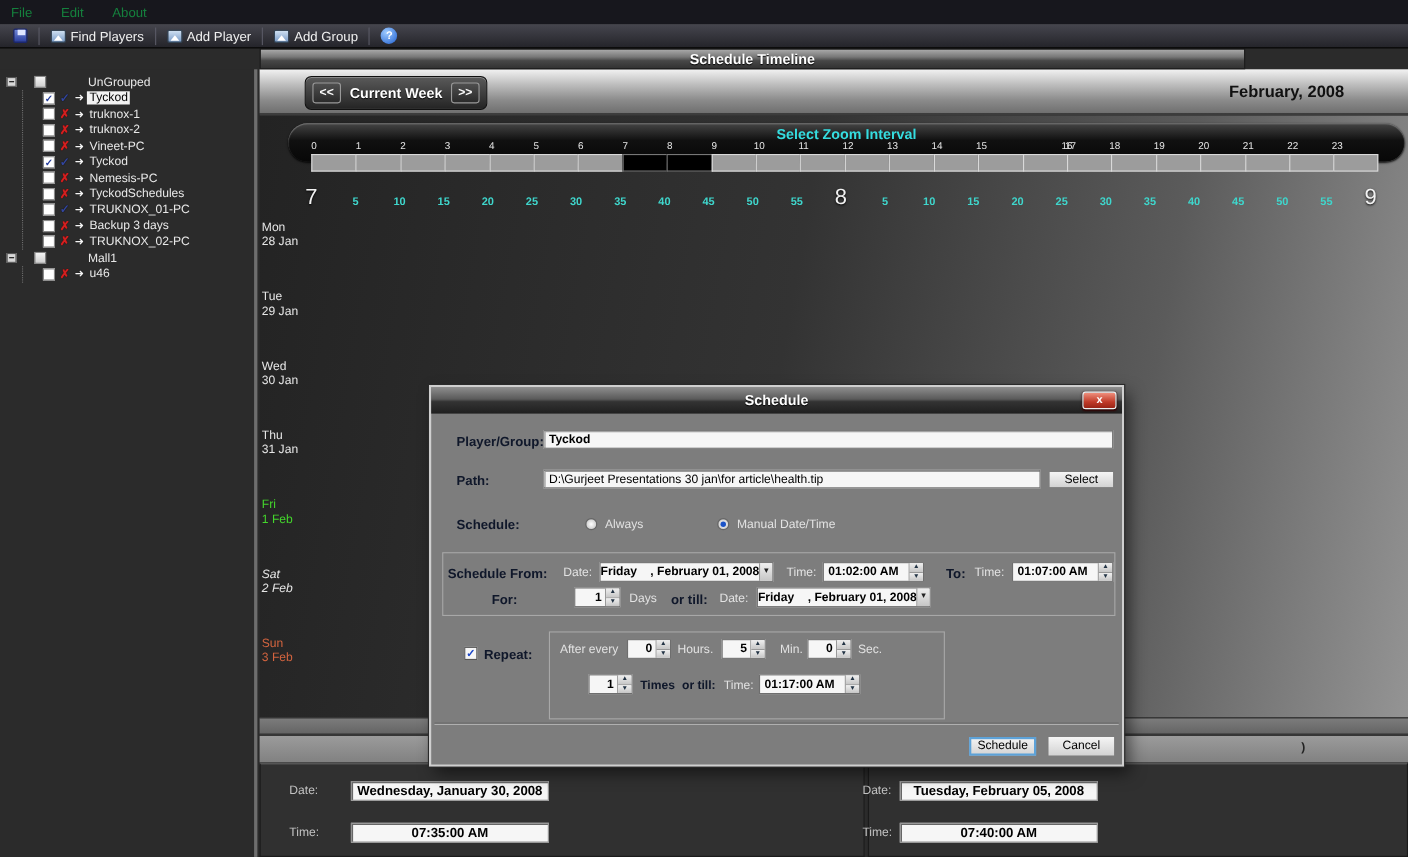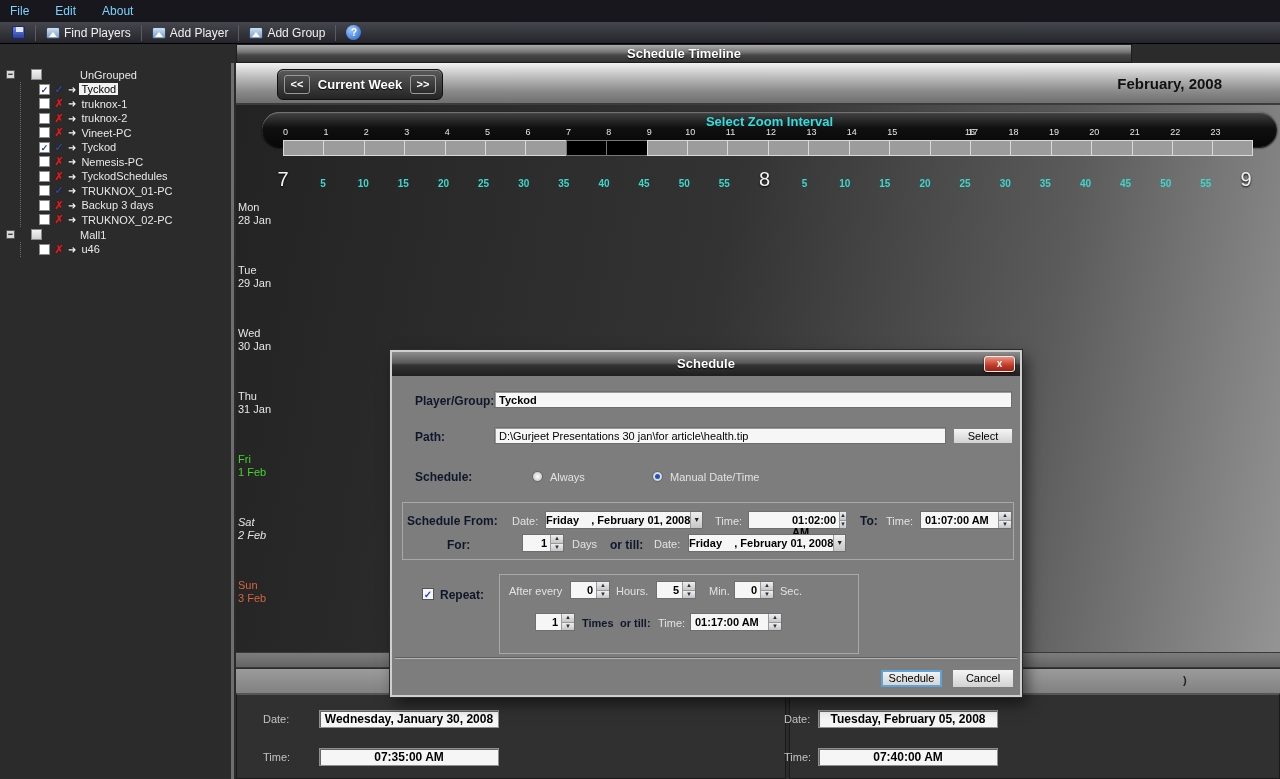--- a/index.html
+++ b/index.html
@@ -1,21 +1,21 @@
 <!DOCTYPE html>
 <html><head>
 <meta charset="utf-8">
 <style>
   * { margin:0; padding:0; box-sizing:border-box; font-family:"Liberation Sans", sans-serif; }
   html,body { width:1280px; height:779px; overflow:hidden; background:#222; }
   #app { position:relative; width:1280px; height:779px; background:#2b2b2b; overflow:hidden; }
 
   
   .menubar { position:absolute; left:0; top:0; width:1280px; height:22px; background:#17171d; display:flex; align-items:center; padding-left:10px; gap:26px; z-index:5; }
-  .menubar span { color:#7dd3fc; font-size:12px; cursor:default; }
+  .menubar span { color:#15803d; font-size:12px; cursor:default; }
   .toolbar { position:absolute; left:0; top:22px; width:1280px; height:22px; background:linear-gradient(#46464e,#24242a); border-bottom:1px solid #000; display:flex; align-items:center; padding-left:6px; z-index:5; }
   .tbtn { display:flex; align-items:center; gap:4px; color:#f0f0f0; font-size:12px; padding:2px 6px; }
   .tsep { width:1px; height:16px; background:#5a5a66; margin:0 4px; }
   .icon-img { width:14px; height:12px; background:linear-gradient(#cfe0f2,#7a9cc8); border:1px solid #345; position:relative; border-radius:2px; }
   .icon-img:before { content:""; position:absolute; left:2px; bottom:1px; border-left:4px solid transparent; border-right:4px solid transparent; border-bottom:5px solid #fff; }
   .icon-save { width:13px; height:13px; background:linear-gradient(#6f86d8,#2b3f9e); border:1px solid #1a2670; border-radius:2px; position:relative; }
   .icon-save:before { content:""; position:absolute; left:3px; top:0; width:7px; height:5px; background:#dfe6ff; }
   .icon-help { width:15px; height:15px; border-radius:50%; background:radial-gradient(circle at 35% 30%, #9ecbff, #1f5fd0); color:#fff; font-size:10px; font-weight:bold; display:flex; align-items:center; justify-content:center; }
 
   
@@ -483,21 +483,21 @@
     <span class="lbl" style="left:278px; top:119px;">Manual Date/Time</span>
 
     <div class="gbox" style="left:10px; top:150px; width:612px; height:58px;"></div>
     <span class="lbl-b" style="left:15px; top:162px;">Schedule From:</span>
     <span class="lbl" style="left:120px; top:163px;">Date:</span>
     <div class="combo" style="left:153px; top:159px; width:158px;">
       <span class="combo-text">Friday    , February 01, 2008</span>
         <span class="combo-btn">▼</span>
     </div>
     <span class="lbl" style="left:323px; top:163px;">Time:</span>
-    <div class="spinbox" style="left:356px; top:159px; width:92px;padding-left:39px;">
+    <div class="spinbox" style="left:356px; top:159px; width:92px;">
       <span class="spin-val ctr">01:02:00 AM</span>
       <span class="spin-btns">
           <i>▲</i>
           <i>▼</i>
         </span>
     </div>
     <span class="lbl-b" style="left:468px; top:162px;">To:</span>
     <span class="lbl" style="left:494px; top:163px;">Time:</span>
     <div class="spinbox" style="left:528px; top:159px; width:92px;">
       <span class="spin-val ctr">01:07:00 AM</span>

